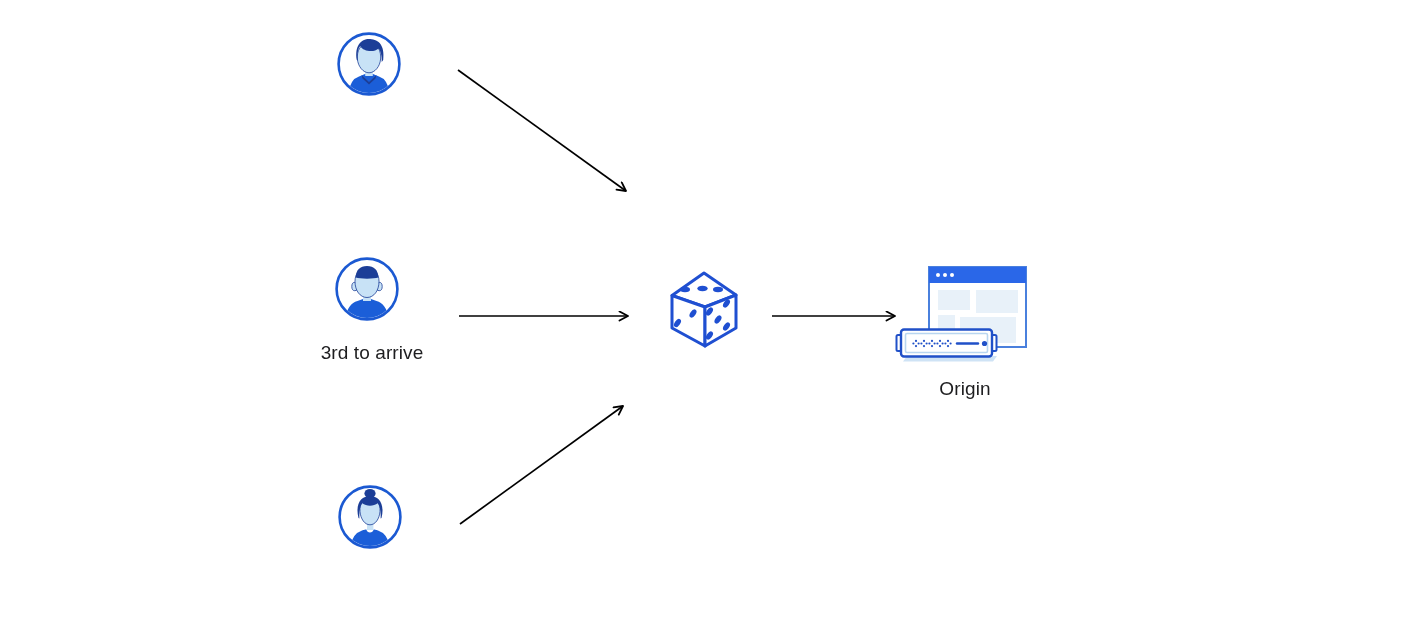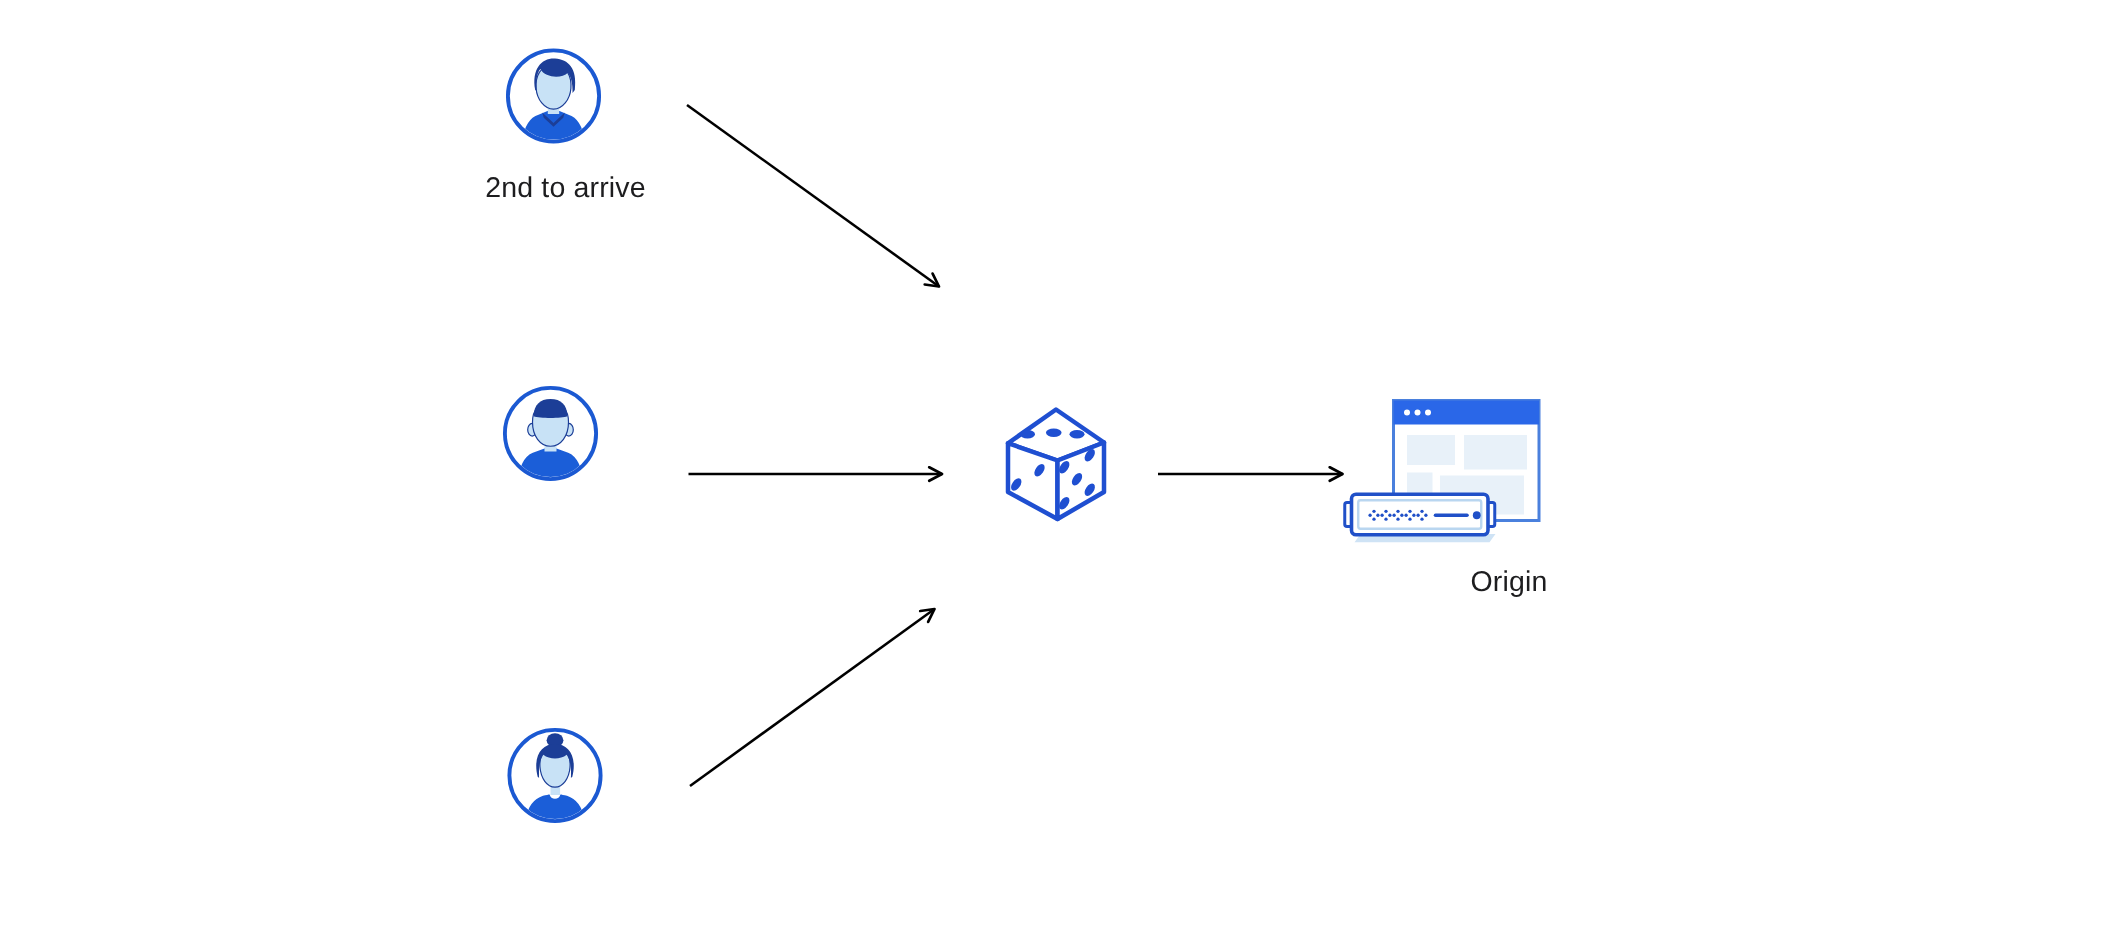--- a/index.html
+++ b/index.html
@@ -75,41 +75,41 @@
         <path class="f-shirt" d="M11,64 Q12.5,47.5 22,44.5 L28,42 Q32,40.5 36,42 L42,44.5 Q51.5,47.5 53,64 Z"></path>
         <path class="f-hair" d="M24.5,43 L32,50 L39.5,43 L38.5,46.5 L32,52.5 L25.5,46.5 Z"></path>
         <rect x="28.2" y="34.5" width="7.6" height="9.5" class="f-face"></rect>
         <path class="f-face st-face-line" stroke-width="0.8" d="M32,11.5 C41,11.5 44.2,19 43.6,27 C43,34.3 38,40.8 32,40.8 C26,40.8 21,34.3 20.4,27 C19.8,19 23,11.5 32,11.5 Z"></path>
         <path class="f-hair" d="M19.8,28 C17.2,13.5 24.5,6.5 33,7 C42,7.6 48,13.5 46.2,28
                  L44.7,30 C44.8,23.5 43.8,19.5 41.6,16.5 C37.5,20.5 26.5,20 23.2,14
                  C20.8,17 20.2,22 20.8,28.5 Z"></path>
       </g>
     </svg>
   </div>
-  <div class="node-label" style="left:287px;top:115px;">2nd to arrive</div>
 
   <div class="abs" style="left:335px;top:257px;">
     <svg width="64" height="64" viewBox="0 0 64 64">
       <defs>
           <clipPath id="c2">
             <circle cx="32" cy="32" r="29"></circle>
           </clipPath>
         </defs>
       <circle cx="32" cy="32" r="30.4" class="f-white st-ring" stroke-width="2.6"></circle>
       <g clip-path="url(#c2)">
         <path class="f-shirt" d="M10,64 Q12,46.5 22.5,44 L28,42 Q32,40.5 36,42 L41.5,44 Q52,46.5 54,64 Z"></path>
         <rect x="28" y="34.5" width="8" height="9.5" class="f-face"></rect>
         <ellipse cx="19.8" cy="29.5" rx="3" ry="4.2" class="f-face st-face-line" stroke-width="0.8"></ellipse>
         <ellipse cx="44.2" cy="29.5" rx="3" ry="4.2" class="f-face st-face-line" stroke-width="0.8"></ellipse>
         <path class="f-face st-face-line" stroke-width="0.8" d="M32,11.5 C40,11.5 44,16.5 44,24.5 C44,33.5 39,40.5 32,40.5 C25,40.5 20,33.5 20,24.5 C20,16.5 24,11.5 32,11.5 Z"></path>
         <path class="f-hair" d="M20.8,20.5 C20.8,13 25,9 32,9 C39,9 43.2,13 43.2,20.5
                  C39.5,22 24.5,22 20.8,20.5 Z"></path>
       </g>
     </svg>
   </div>
+  <div class="node-label" style="left:282px;top:342px;">3rd to arrive</div>
 
   <div class="abs" style="left:338px;top:485px;">
     <svg width="64" height="64" viewBox="0 0 64 64">
       <defs>
           <clipPath id="c3">
             <circle cx="32" cy="32" r="29"></circle>
           </clipPath>
         </defs>
       <circle cx="32" cy="32" r="30.4" class="f-white st-ring" stroke-width="2.6"></circle>
       <g clip-path="url(#c3)">
@@ -198,15 +198,15 @@
               <circle cx="-2.6" cy="0" r="1.1"></circle>
               <circle cx="2.6" cy="0" r="1.1"></circle>
               <circle cx="0" cy="2.6" r="1.1"></circle>
             </g>
         </g>
         <line x1="64" y1="81.5" x2="85" y2="81.5" class="st-server" stroke-width="2.4" stroke-linecap="round"></line>
         <circle cx="91.5" cy="81.5" r="2.6" class="f-server"></circle>
       </g>
     </svg>
   </div>
-  <div class="node-label" style="left:926px;top:378px;width:160px;">Origin</div>
+  <div class="node-label" style="left:885px;top:378px;width:160px;">Origin</div>
 
 </div>
 
 </body></html>

